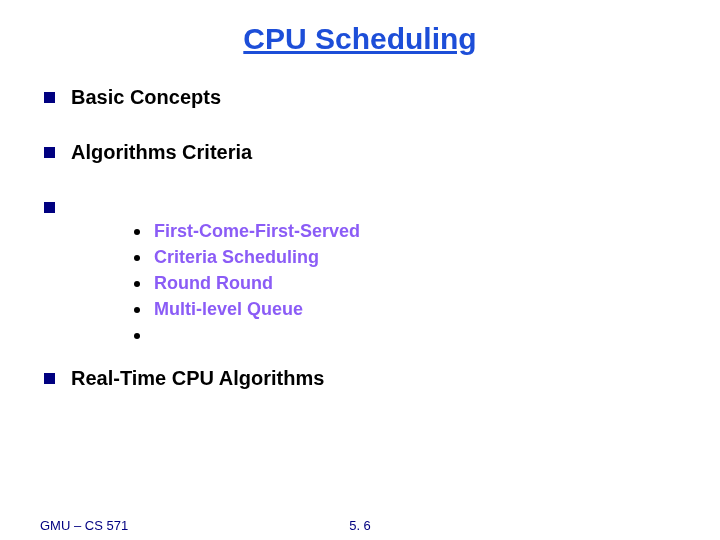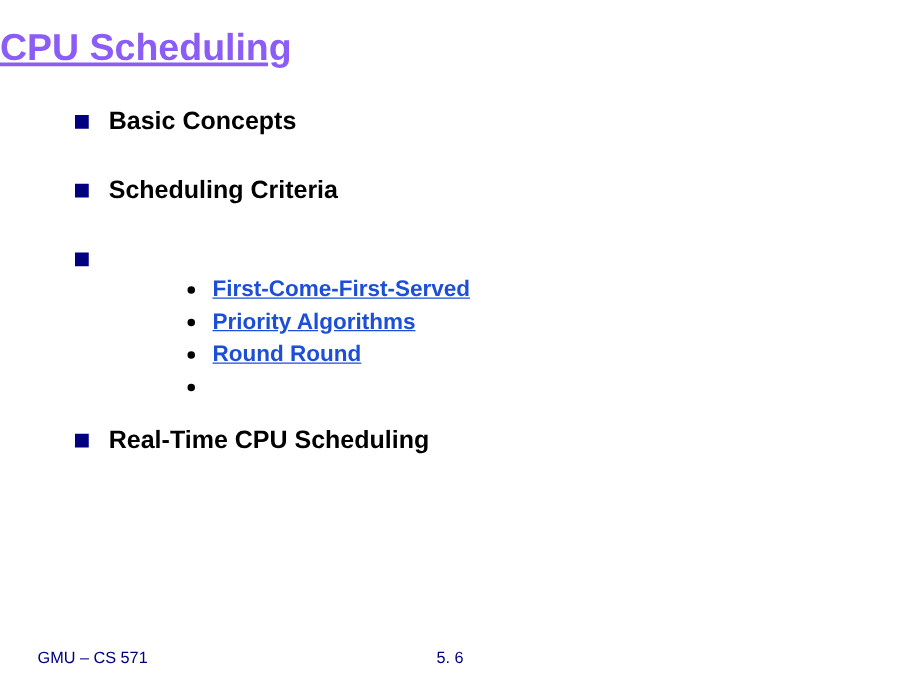--- a/index.html
+++ b/index.html
@@ -5,29 +5,30 @@
     * { margin: 0; padding: 0; box-sizing: border-box; }
     body {
       width: 720px;
       height: 540px;
       background: #fff;
       font-family: Arial, Helvetica, sans-serif;
       position: relative;
       overflow: hidden;
     }
     .title {
+      text-align: center;
       font-size: 30px;
       font-weight: bold;
-      color: #8b5cf6;
+      color: #1d4ed8;
       text-decoration: underline;
       padding-top: 22px;
       padding-bottom: 12px;
     }
     .content {
-      padding-left: 60px;
+      padding-left: 44px;
       padding-top: 18px;
     }
     .top-item {
       display: flex;
       align-items: flex-start;
       margin-bottom: 32px;
     }
     .top-item.tight { margin-bottom: 8px; }
     .sq-bullet {
       width: 11px;
@@ -56,34 +57,33 @@
       height: 6px;
       background: #000;
       border-radius: 50%;
       margin-right: 14px;
       margin-top: 8px;
       flex-shrink: 0;
     }
     .sub-text {
       font-size: 18px;
       font-weight: bold;
-      color: #1d4ed8;
-      text-decoration: underline;
+      color: #8b5cf6;
     }
     .footer {
       position: absolute;
       bottom: 22px;
       left: 0;
       width: 100%;
       color: #000080;
       font-size: 13px;
     }
     .footer-left {
       position: absolute;
-      left: 30px;
+      left: 40px;
     }
     .footer-center {
       position: absolute;
       left: 50%;
       transform: translateX(-50%);
     }
   </style>
 </head>
 <body>
 
@@ -91,48 +91,52 @@
 
 <div class="content">
 
   <div class="top-item">
     <div class="sq-bullet"></div>
     <div class="top-text">Basic Concepts</div>
   </div>
 
   <div class="top-item">
     <div class="sq-bullet"></div>
-    <div class="top-text">Scheduling Criteria</div>
+    <div class="top-text">Algorithms Criteria</div>
   </div>
 
   <div class="top-item tight">
     <div class="sq-bullet"></div>
   </div>
 
   <div class="sub-list">
     <div class="sub-item">
       <div class="dot-bullet"></div>
       <div class="sub-text">First-Come-First-Served</div>
     </div>
     <div class="sub-item">
       <div class="dot-bullet"></div>
-      <div class="sub-text">Priority Algorithms</div>
+      <div class="sub-text">Criteria Scheduling</div>
     </div>
     <div class="sub-item">
       <div class="dot-bullet"></div>
       <div class="sub-text">Round Round</div>
+    </div>
+    <div class="sub-item">
+      <div class="dot-bullet"></div>
+      <div class="sub-text">Multi-level Queue</div>
     </div>
     <div class="sub-item">
       <div class="dot-bullet"></div>
     </div>
   </div>
 
   <div class="top-item">
     <div class="sq-bullet"></div>
-    <div class="top-text">Real-Time CPU Scheduling</div>
+    <div class="top-text">Real-Time CPU Algorithms</div>
   </div>
 
 </div>
 
 <div class="footer">
   <div class="footer-left">GMU – CS 571</div>
   <div class="footer-center">5. 6</div>
 </div>
 
 </body></html>

